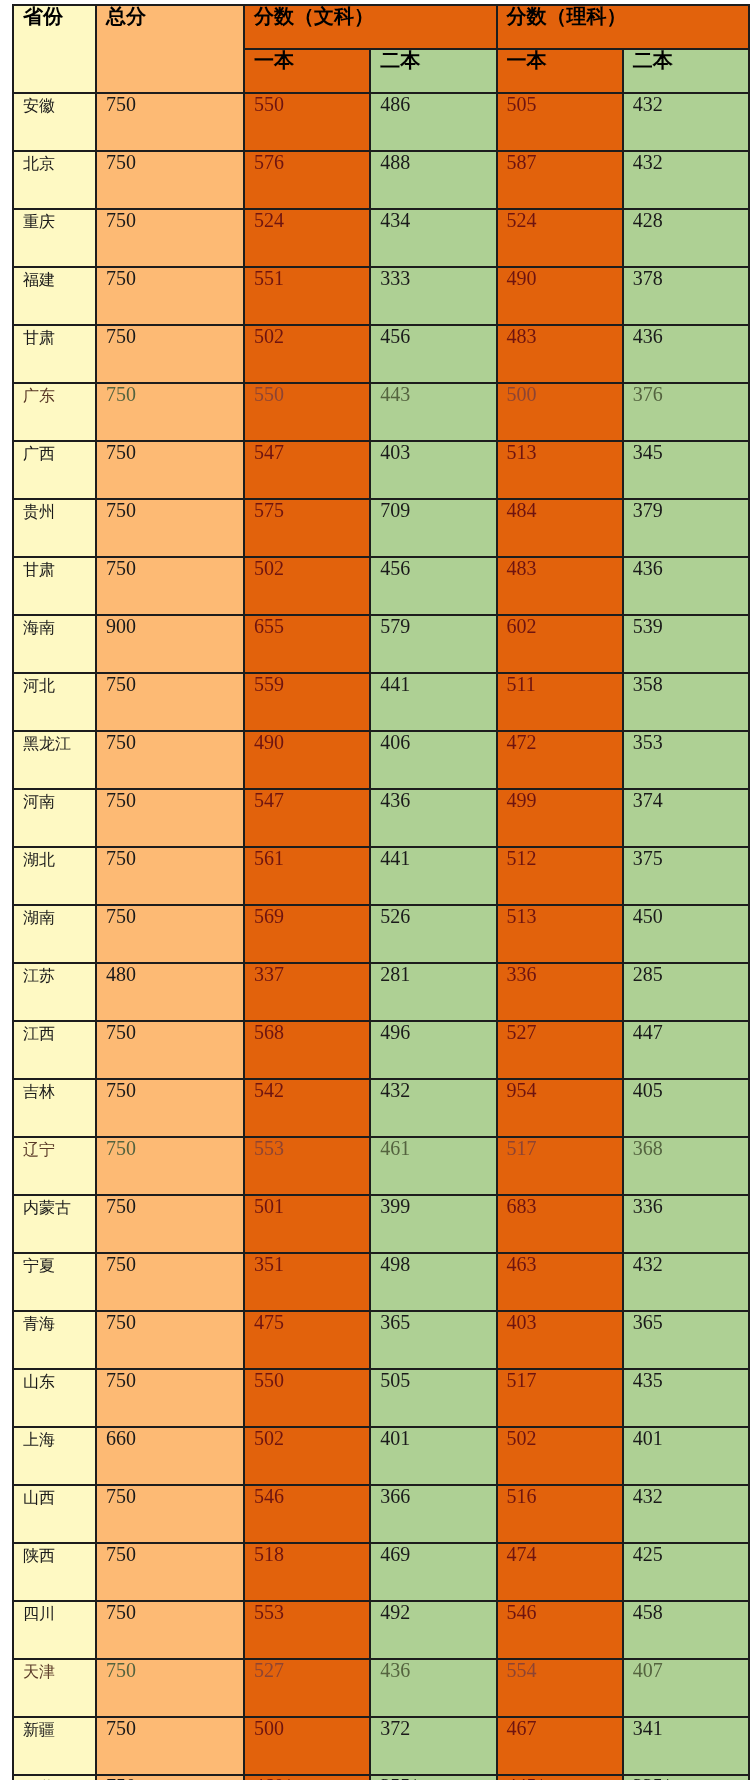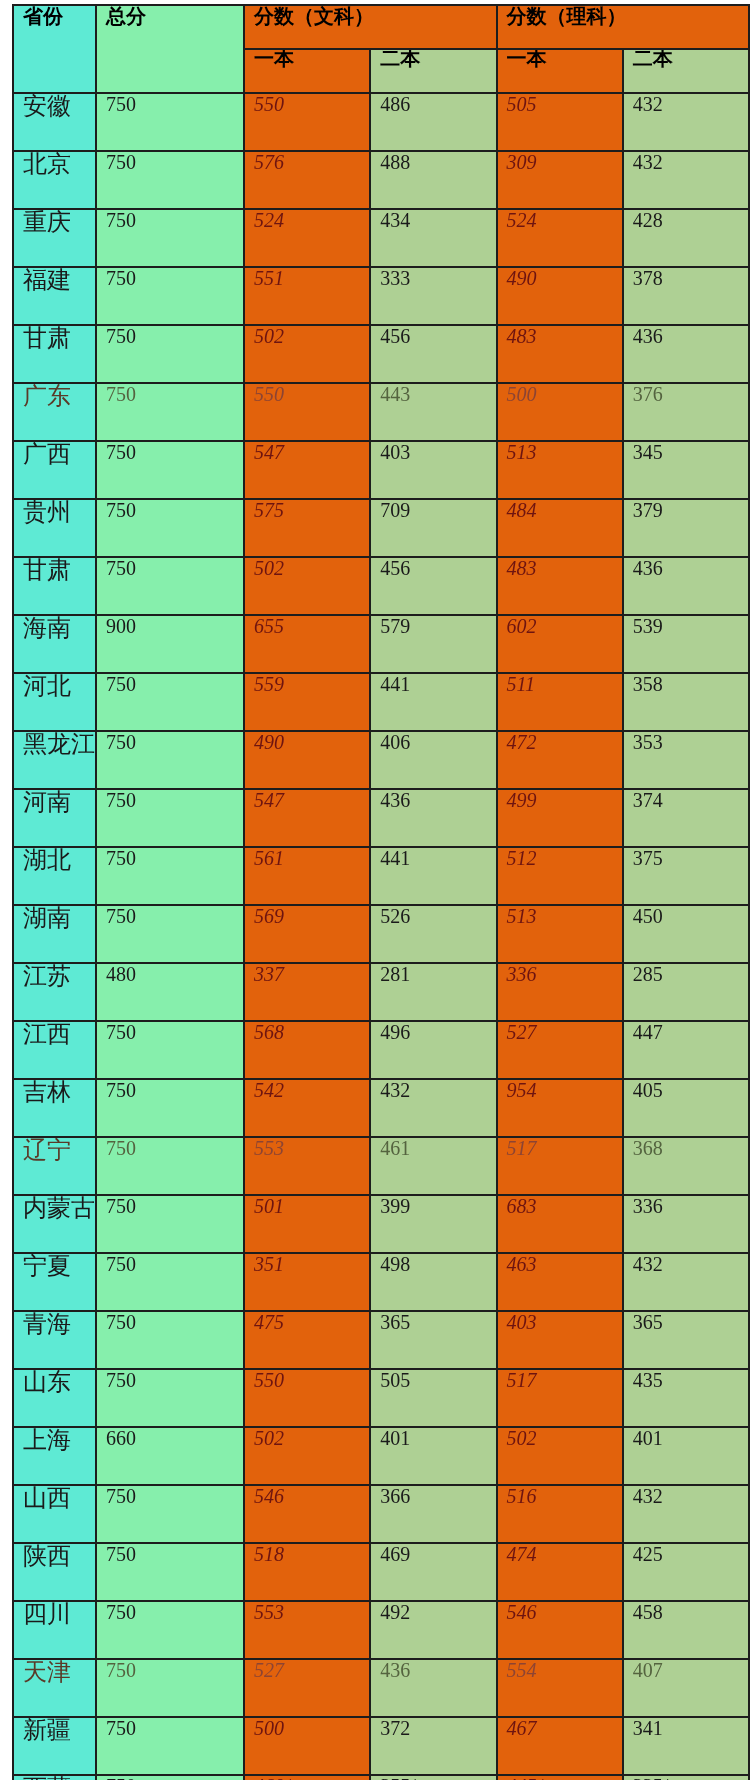--- a/index.html
+++ b/index.html
@@ -33,47 +33,46 @@
   }
   
   .c-prov{width:83px;}
   .c-total{width:148px;}
   .c-a{width:113px;}
   .c-b{width:112px;}
   .c-c{width:115px;}
   .c-d{width:167px;}
 
   
-  .fill-prov   {background:#5eead4;}
-  .fill-total  {background:#86efac;}
+  .fill-prov   {background:#fef9c3;}
+  .fill-total  {background:#fdba74;}
   .fill-orange {background:#e2620c;}
   .fill-green  {background:#aed094;}
 
   
   .hdr{
     font-weight:bold;
     font-size:22px;
     padding-top:9px;
   }
   .hdr-sub{
     font-weight:bold;
     font-size:22px;
     padding-top:7px;
-    font-family:Liberation Mono, monospace;
   }
   .h-prov{height:88px;}
   .h-top{height:36px;}
   .h-sub{height:36px;}
 
   
   td.body{height:58px;padding-top:9px;}
   td.body.tall{height:124px;}
-  .prov-name{font-size:24px;color:#1a1a1a;}
+  .prov-name{font-size:16px;color:#1a1a1a;}
   .num-dark{color:#1a1a1a;}
-  .num-maroon{color:#6e1410;font-style:italic;}
+  .num-maroon{color:#6e1410;}
 
   
   tr.faded td.body{opacity:1;}
   tr.faded .prov-name{color:#5a3a28;font-weight:normal;}
   tr.faded .num-dark{color:#54633f;}
   tr.faded .num-maroon{color:#8d4433;}
 </style>
 </head>
 <body>
 
@@ -100,21 +99,21 @@
           <td class="body c-a fill-orange"><span class="num-maroon">550</span></td>
           <td class="body c-b fill-green"><span class="num-dark">486</span></td>
           <td class="body c-c fill-orange"><span class="num-maroon">505</span></td>
           <td class="body c-d fill-green"><span class="num-dark">432</span></td>
         </tr>
         <tr>
           <td class="body c-prov fill-prov"><span class="prov-name">北京</span></td>
           <td class="body c-total fill-total"><span class="num-dark">750</span></td>
           <td class="body c-a fill-orange"><span class="num-maroon">576</span></td>
           <td class="body c-b fill-green"><span class="num-dark">488</span></td>
-          <td class="body c-c fill-orange"><span class="num-maroon">309</span></td>
+          <td class="body c-c fill-orange"><span class="num-maroon">587</span></td>
           <td class="body c-d fill-green"><span class="num-dark">432</span></td>
         </tr>
         <tr>
           <td class="body c-prov fill-prov"><span class="prov-name">重庆</span></td>
           <td class="body c-total fill-total"><span class="num-dark">750</span></td>
           <td class="body c-a fill-orange"><span class="num-maroon">524</span></td>
           <td class="body c-b fill-green"><span class="num-dark">434</span></td>
           <td class="body c-c fill-orange"><span class="num-maroon">524</span></td>
           <td class="body c-d fill-green"><span class="num-dark">428</span></td>
         </tr>

